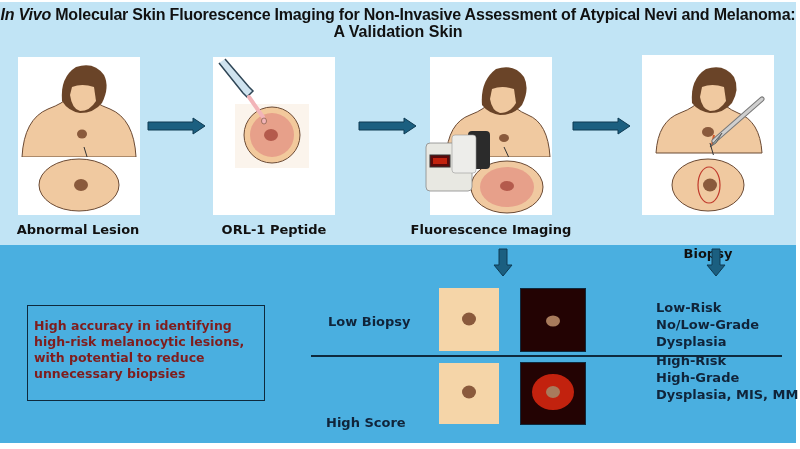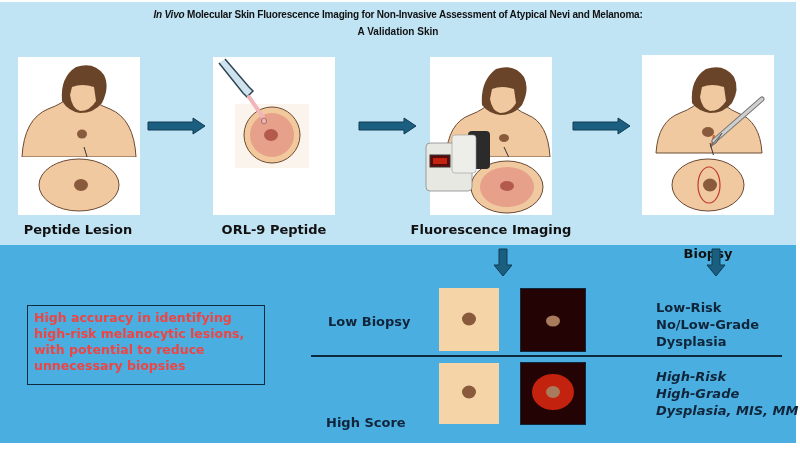--- a/index.html
+++ b/index.html
@@ -2,31 +2,31 @@
 <html><head>
   <meta charset="utf-8">
   <style>
     * { box-sizing: border-box; margin: 0; padding: 0; }
     html, body { width: 800px; height: 449px; background: #ffffff; overflow: hidden; }
     body { position: relative; font-family: "Liberation Sans", "DejaVu Sans", sans-serif; color: #0c1a2a; }
 
     #top-panel { position: absolute; left: 0; top: 2px; width: 796px; height: 243px; background: #c1e4f5; }
     #bottom-panel { position: absolute; left: 0; top: 245px; width: 796px; height: 198px; background: #4aafe0; }
 
-    .title { position: absolute; left: 0; width: 796px; text-align: center; font-weight: bold; font-size: 10px; line-height: 17px; color: #111; font-family: "Liberation Sans", sans-serif; }
+    .title { position: absolute; left: 0; width: 796px; text-align: center; font-weight: bold; font-size: 16px; line-height: 17px; color: #111; font-family: "Liberation Sans", sans-serif; }
     .title em { font-style: italic; }
     #title-line1 { top: 6px; letter-spacing: -0.2px; }
     #title-line2 { top: 23px; }
 
     .step-img { position: absolute; background: #ffffff; overflow: hidden; }
     .step-label { position: absolute; font-weight: bold; font-size: 13px; color: #111; text-align: center; font-family: "DejaVu Sans", sans-serif; }
 
     .arrow-right, .arrow-down { position: absolute; }
 
-    #summary-box { position: absolute; left: 27px; top: 305px; width: 238px; height: 80px; border: 1.5px solid #0e2a3e; padding: 4px 6px; font-weight: bold; font-size: 12.5px; line-height: 16px; color: #ef4444; font-family: "DejaVu Sans", sans-serif; }
+    #summary-box { position: absolute; left: 27px; top: 305px; width: 238px; height: 96px; border: 1.5px solid #0e2a3e; padding: 12px 6px; font-weight: bold; font-size: 12.5px; line-height: 16px; color: #7f1d1d; font-family: "DejaVu Sans", sans-serif; }
 
     .score-label { position: absolute; font-weight: bold; font-size: 13px; color: #10243a; font-family: "DejaVu Sans", sans-serif; }
     .outcome { position: absolute; font-weight: bold; font-size: 13px; line-height: 17px; color: #10243a; font-family: "DejaVu Sans", sans-serif; }
     .outcome div { white-space: nowrap; }
 
     .divider { position: absolute; left: 311px; top: 355px; width: 471px; height: 2px; background: #0e2a3e; }
 
     .skin-square { position: absolute; background: #f5d5a8; }
     .fluor-square { position: absolute; background: #230303; border: 1px solid #0e2a3e; }
   </style>
@@ -44,38 +44,38 @@
     <path d="M4 100 Q6 62 30 52 Q46 46 50 40 L72 40 Q76 46 92 52 Q116 62 118 100 Z" fill="#f0c9a0" stroke="#6b4a34" stroke-width="1"></path>
     <path d="M44 44 Q42 20 58 10 Q76 4 86 18 Q92 30 84 46 Q76 56 62 56 Q50 54 44 44 Z" fill="#6a4428"></path>
     <path d="M52 38 Q54 52 62 54 Q72 54 78 44 L76 30 Q64 26 54 30 Z" fill="#f0c9a0"></path>
     <ellipse cx="64" cy="77" rx="5" ry="4.5" fill="#8a5a3c"></ellipse>
     <line x1="66" y1="90" x2="70" y2="103" stroke="#333" stroke-width="1"></line>
     <rect x="0" y="100" width="122" height="58" fill="#ffffff"></rect>
     <ellipse cx="61" cy="128" rx="40" ry="26" fill="#f0c9a0" stroke="#6b4a34" stroke-width="1"></ellipse>
     <ellipse cx="63" cy="128" rx="7" ry="6" fill="#8a5a3c"></ellipse>
   </svg>
 </div>
-<div class="step-label" style="left:8px; top:222px; width:140px;">Peptide Lesion</div>
+<div class="step-label" style="left:8px; top:222px; width:140px;">Abnormal Lesion</div>
 
 <svg class="arrow-right" style="left:147px; top:117px;" width="60" height="18">
   <path d="M1 5 L46 5 L46 1 L58 9 L46 17 L46 13 L1 13 Z" fill="#1b5f80" stroke="#0e3a52" stroke-width="1"></path>
 </svg>
 
 <div class="step-img" style="left:213px; top:57px; width:122px; height:158px;">
   <svg width="122" height="158" viewBox="0 0 122 158">
     <rect x="22" y="47" width="74" height="64" fill="#fbf4ec"></rect>
     <circle cx="59" cy="78" r="28" fill="#f2c99c" stroke="#6b4a34" stroke-width="1"></circle>
     <circle cx="59" cy="78" r="22" fill="#e7a08a"></circle>
     <ellipse cx="58" cy="78" rx="7" ry="6" fill="#b45a4c"></ellipse>
     <path d="M6 6 L30 36 L34 40 L40 34 L36 30 L12 2" fill="#cfe3ef" stroke="#2f4656" stroke-width="1.5"></path>
     <path d="M36 40 L50 60" stroke="#f2b4b8" stroke-width="4" stroke-linecap="round"></path>
     <ellipse cx="51" cy="64" rx="2.5" ry="3" fill="#f2b4b8" stroke="#6b4a34" stroke-width="0.6"></ellipse>
   </svg>
 </div>
-<div class="step-label" style="left:208px; top:222px; width:132px;">ORL-9 Peptide</div>
+<div class="step-label" style="left:208px; top:222px; width:132px;">ORL-1 Peptide</div>
 
 <svg class="arrow-right" style="left:358px; top:117px;" width="60" height="18">
   <path d="M1 5 L46 5 L46 1 L58 9 L46 17 L46 13 L1 13 Z" fill="#1b5f80" stroke="#0e3a52" stroke-width="1"></path>
 </svg>
 
 <div class="step-img" style="left:430px; top:57px; width:122px; height:158px; overflow:visible; background:transparent;">
   <div style="position:absolute; left:0; top:0; width:122px; height:158px; background:#fff;"></div>
   <svg style="position:absolute; left:-20px; top:0;" width="150" height="158" viewBox="-20 0 150 158">
     <path d="M16 100 Q18 66 40 58 Q56 52 60 44 L80 44 Q84 52 98 58 Q118 66 120 100 Z" fill="#f0c9a0" stroke="#6b4a34" stroke-width="1"></path>
     <path d="M52 48 Q50 24 66 12 Q84 6 94 20 Q100 32 92 48 Q84 58 70 58 Q58 56 52 48 Z" fill="#6a4428"></path>
@@ -151,17 +151,17 @@
   <svg width="60" height="61">
       <ellipse cx="30" cy="29" rx="7" ry="6.5" fill="#8a5a3c"></ellipse>
     </svg>
 </div>
 <div class="fluor-square" style="left:520px; top:362px; width:66px; height:63px;">
   <svg width="64" height="61">
     <ellipse cx="32" cy="29" rx="21" ry="18" fill="#c2220e"></ellipse>
     <ellipse cx="32" cy="29" rx="7" ry="6" fill="#a87b5c"></ellipse>
   </svg>
 </div>
-<div class="outcome" style="left:656px; top:368px;font-style:italic;">
+<div class="outcome" style="left:656px; top:352px;">
   <div>High-Risk</div>
   <div>High-Grade</div>
   <div>Dysplasia, MIS, MM</div>
 </div>
 
 </body></html>

